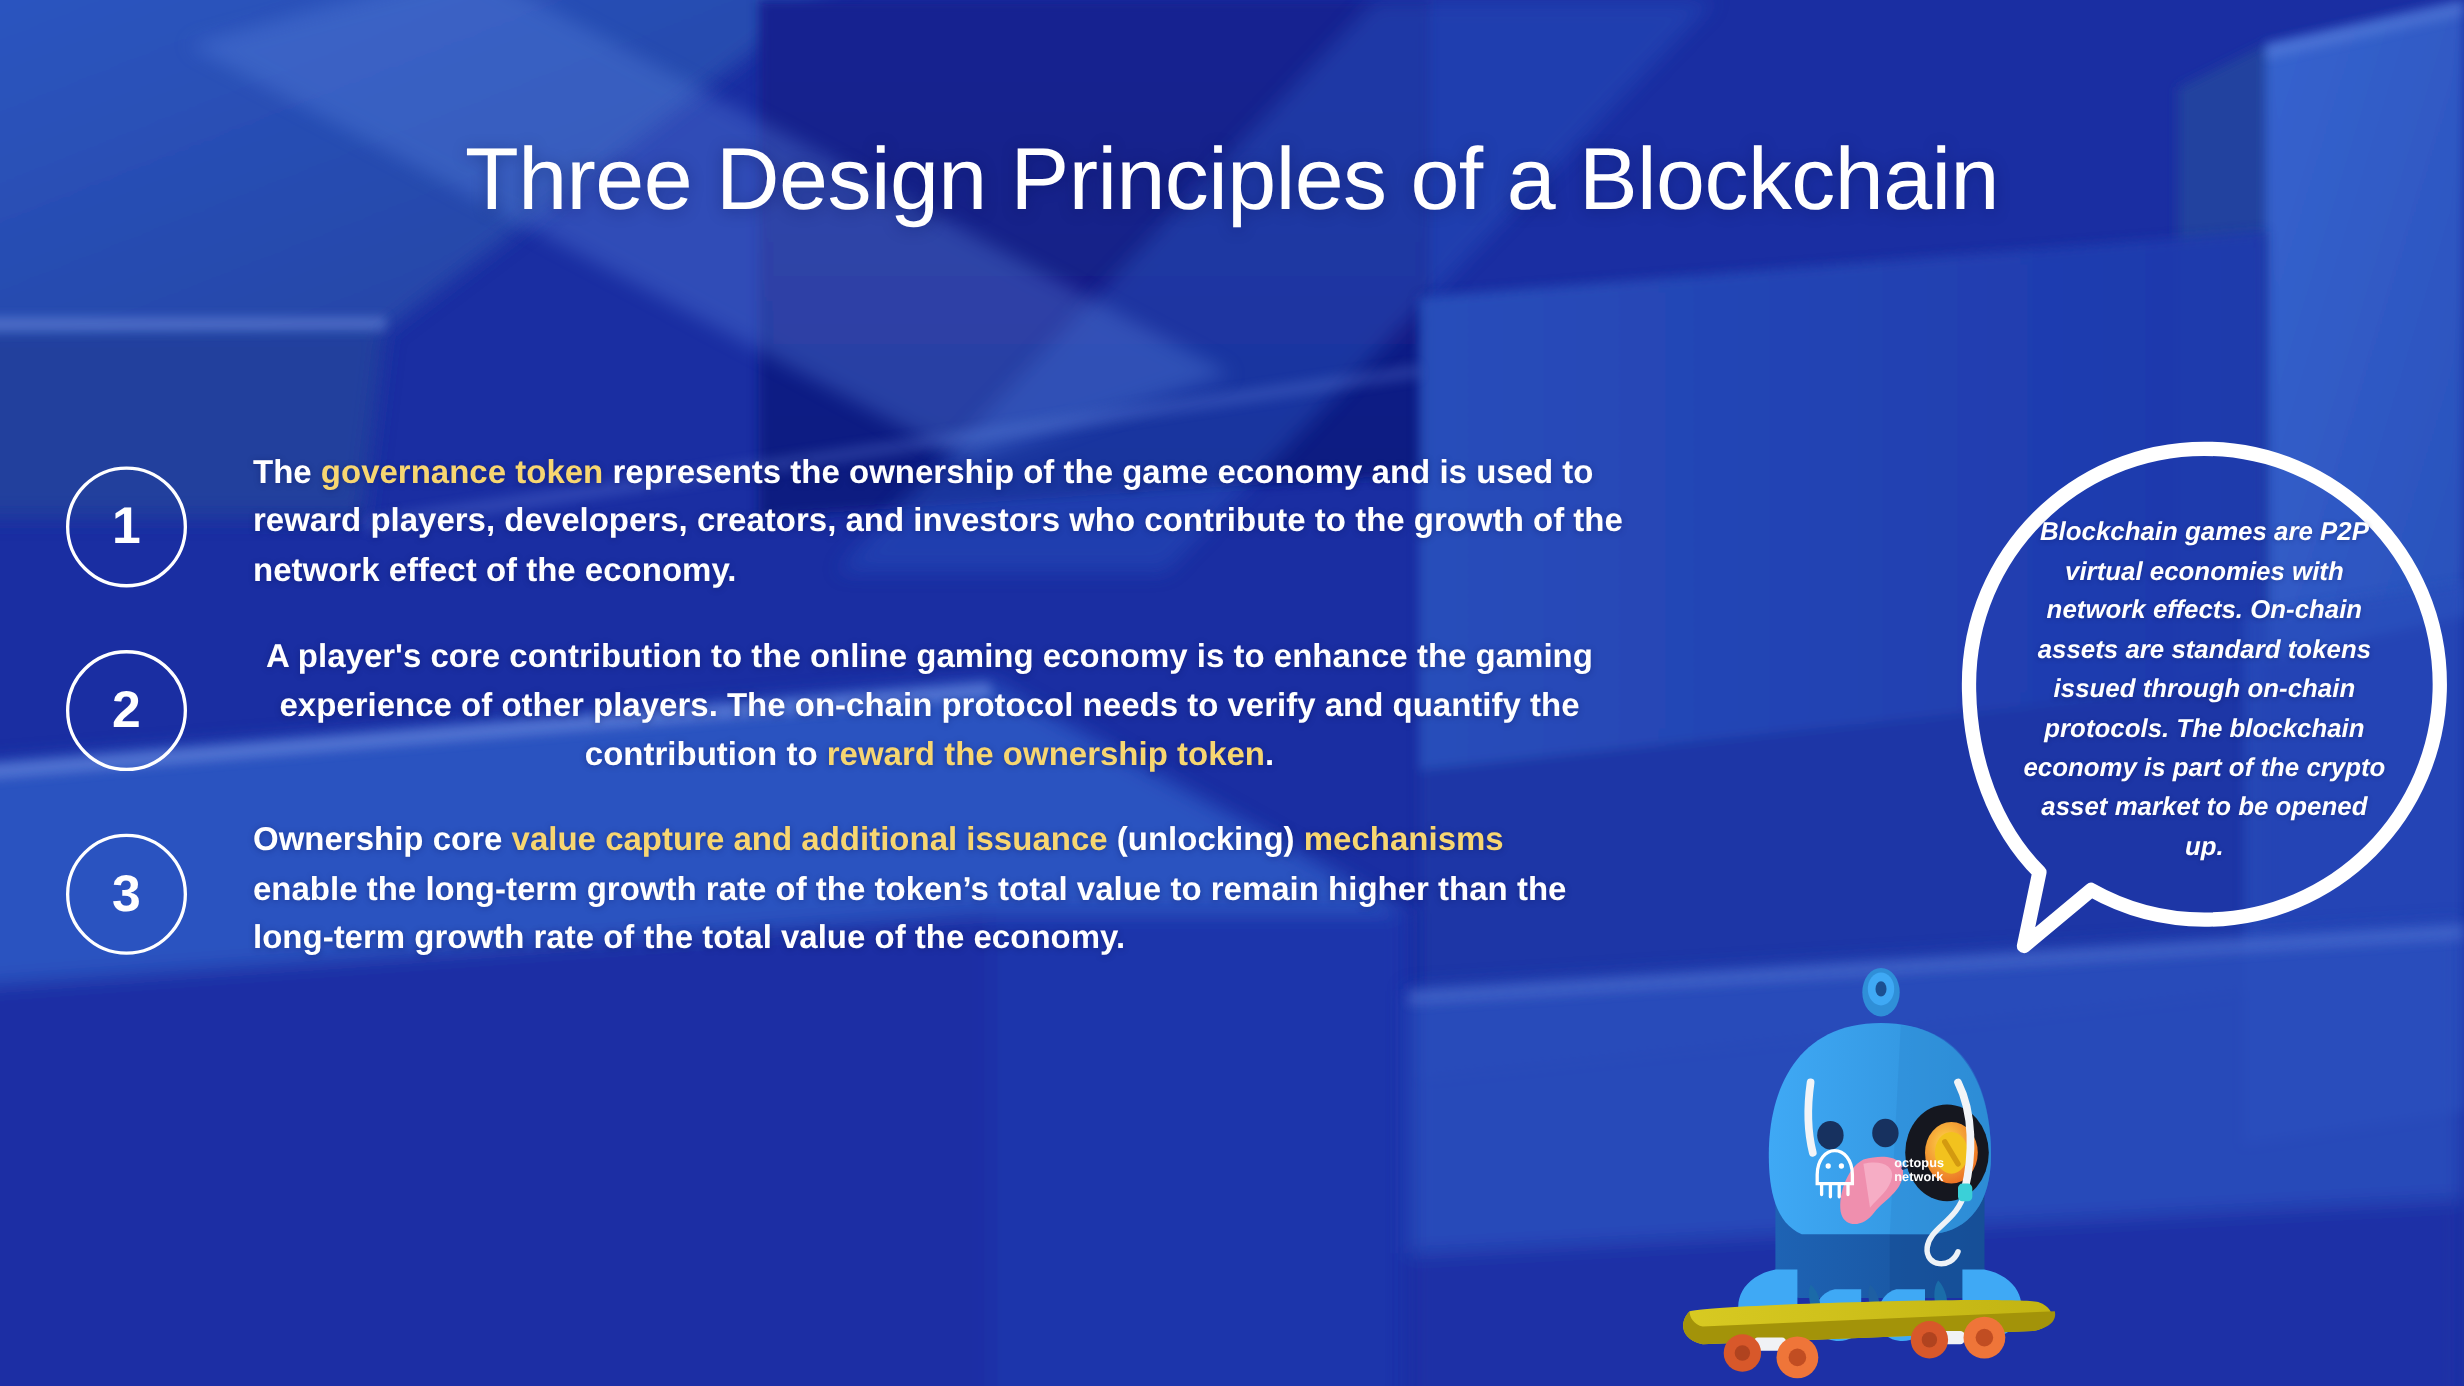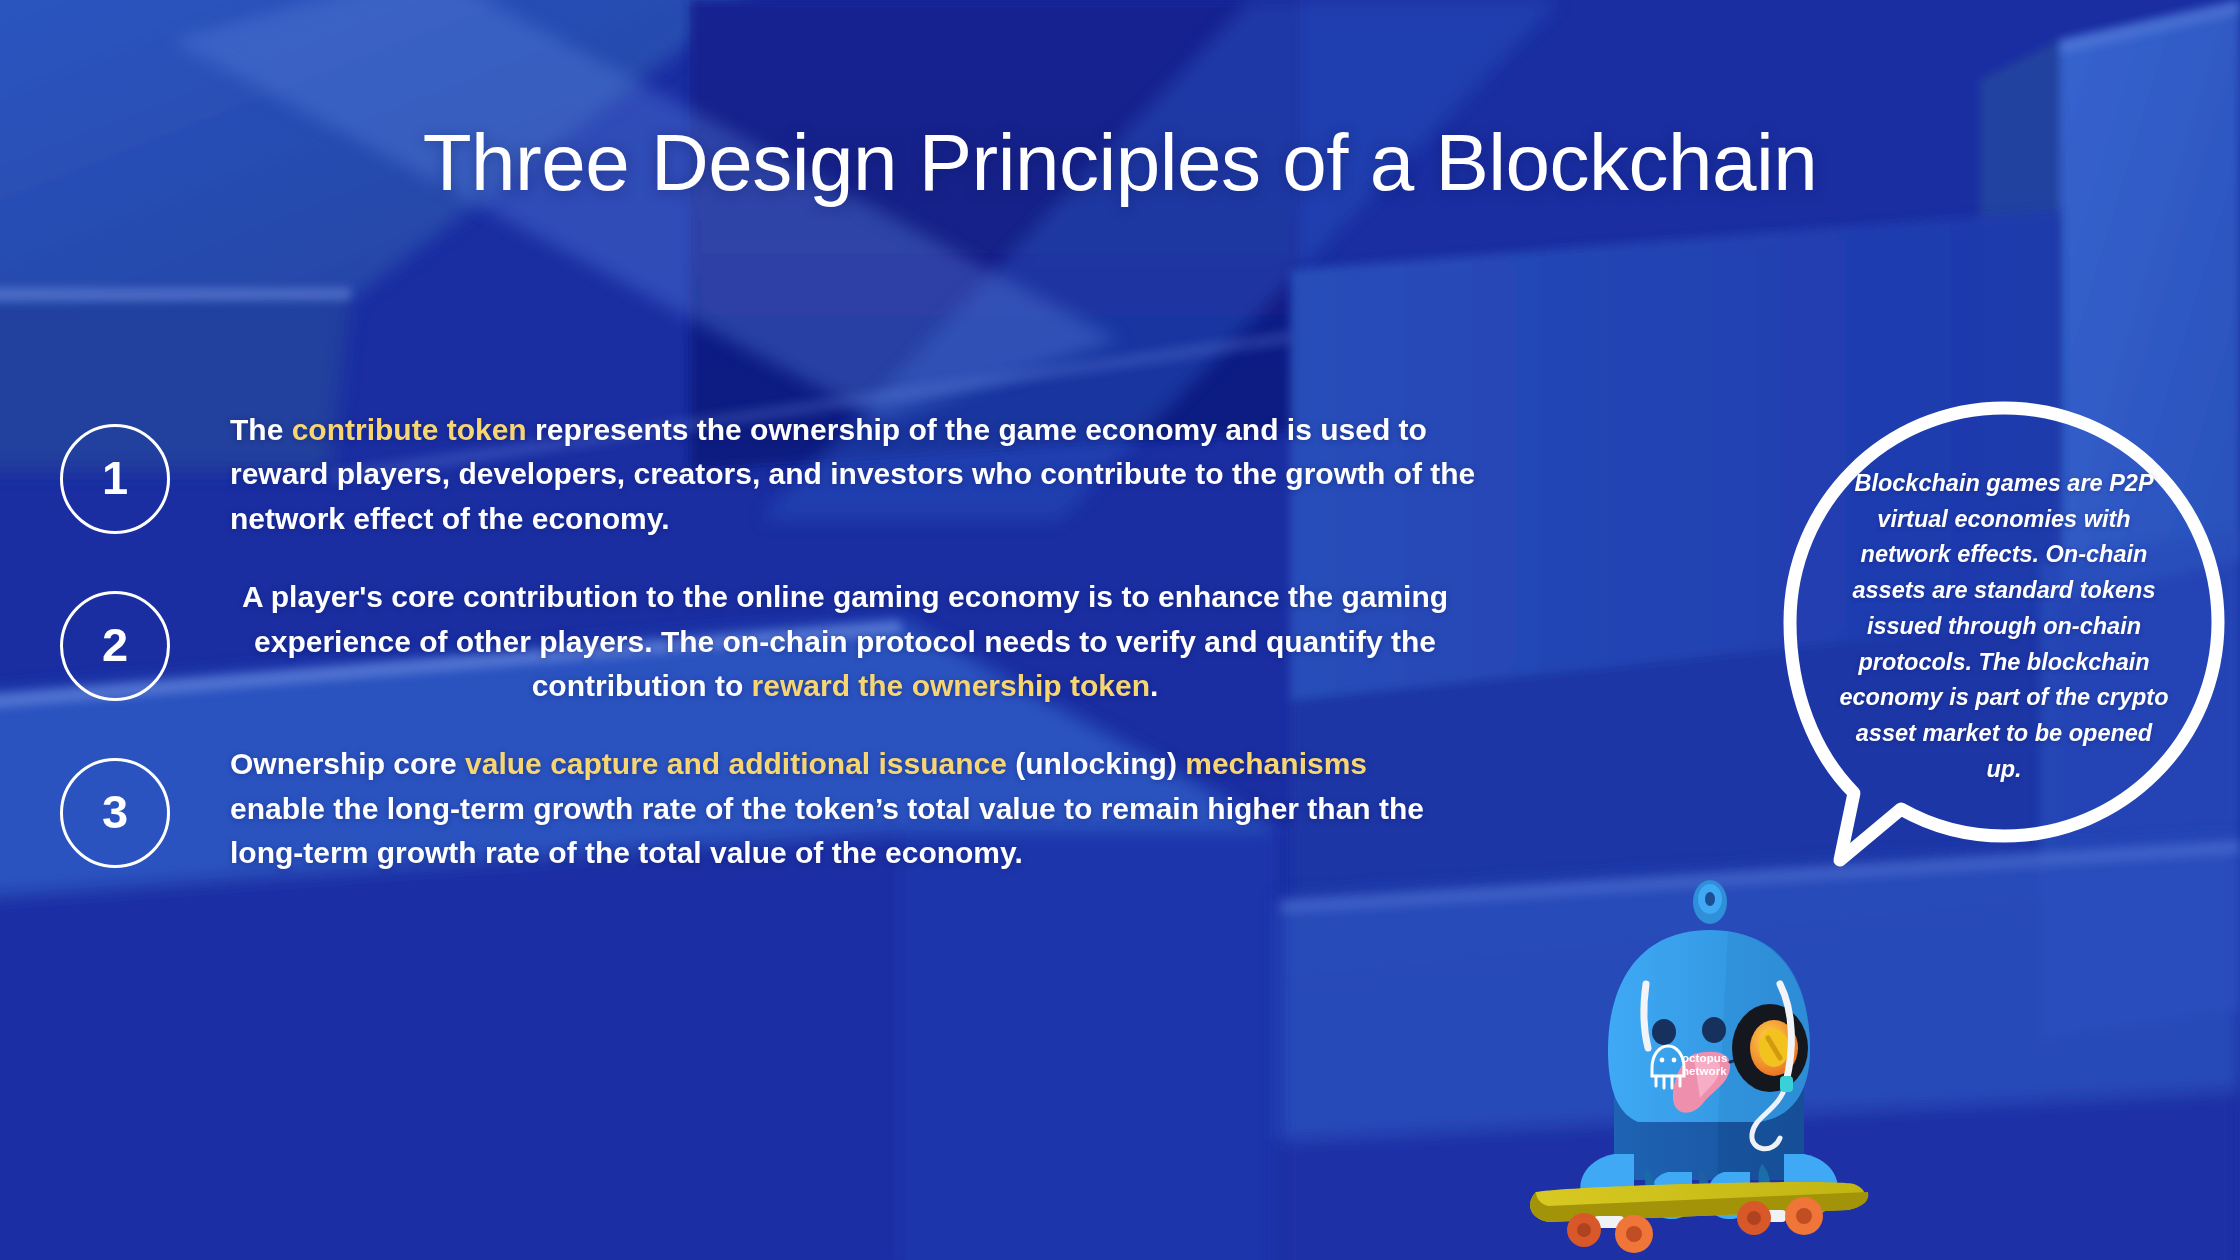--- a/index.html
+++ b/index.html
@@ -56,20 +56,21 @@
     text-shadow:0 1px 5px rgba(6,16,80,.3);
   }
 
   
   .mascot{position:absolute;left:1518px;top:872px;width:380px;height:392px;}
   .mascot svg{position:absolute;left:0;top:0;}
   .logo-txt{
     position:absolute;left:164px;top:180px;width:92px;
     color:#ffffff;font-size:11.5px;font-weight:700;line-height:1.1;
     letter-spacing:.1px;
+    padding-left:40px;
   }
 </style>
 </head>
 <body>
 
 <div class="stage">
 
   <div class="bg">
     <svg viewBox="0 0 2240 1260" preserveAspectRatio="none">
       <defs>
@@ -159,21 +160,21 @@
     <div>Three Design Principles of a Blockchain</div>
   </div>
 
   <div class="rows">
 
     <div class="row row-1">
       <div class="num-wrap">
         <div class="num">1</div>
       </div>
       <div class="row-text">
-        <span>The </span><span class="hl">contribute token</span><span> represents the ownership of the game economy and is used to reward  players, developers, creators, and investors who contribute to the growth of the network effect of the economy.</span>
+        <span>The </span><span class="hl">governance token</span><span> represents the ownership of the game economy and is used to reward  players, developers, creators, and investors who contribute to the growth of the network effect of the economy.</span>
       </div>
     </div>
 
     <div class="row row-2">
       <div class="num-wrap">
         <div class="num">2</div>
       </div>
       <div class="row-text">
         <span>A player's core contribution to the online gaming economy is to enhance the gaming experience of other players. The on-chain protocol needs to verify and quantify the contribution to </span><span class="hl">reward the ownership token</span><span>.</span>
       </div>

